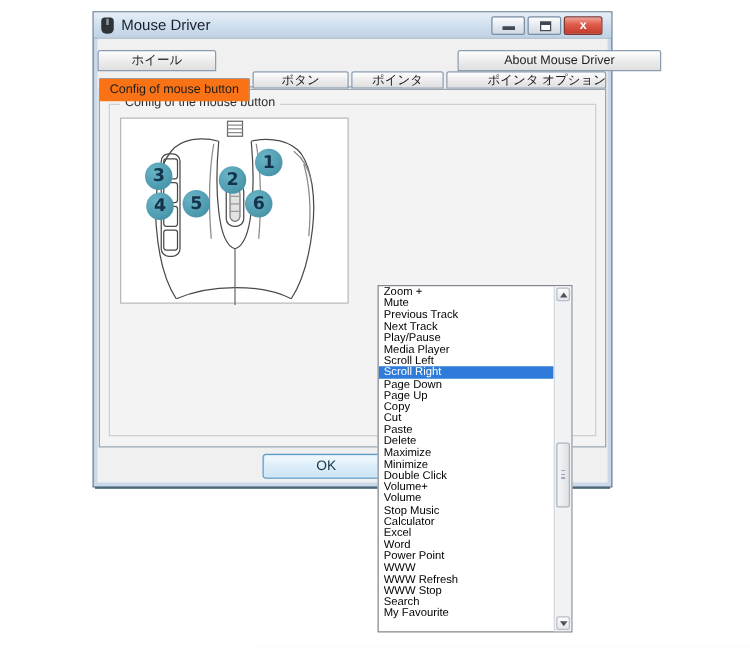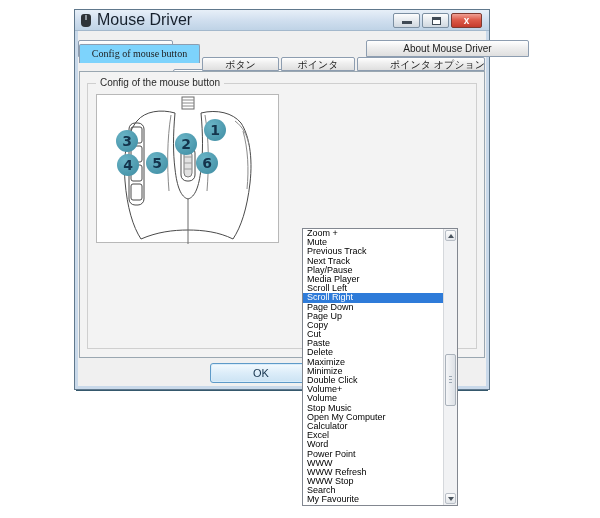--- a/index.html
+++ b/index.html
@@ -12,21 +12,21 @@
             background:#f0f0f0;
             box-shadow:0 0 0 1px #60788c, inset 0 0 0 3px #c9d9ea, 0 3px 0 -1px #35586c; }
 
   .titlebar { position:absolute; left:0; top:0; right:0; height:21px;
               background:linear-gradient(#e7eff8,#cfdeee 55%,#bfd3e6);
               border-bottom:1px solid #a3b8cc; display:flex; align-items:center; }
   .title-icon { width:10px; height:13px; margin:0 6px 0 6px; background:#2e3338;
                 border-radius:3px 3px 4px 4px; position:relative; }
   .title-icon::after { content:""; position:absolute; left:4px; top:1px; width:2px; height:5px;
                 background:#8f979e; }
-  .title-text { font-size:16px; color:#17212d; }
+  .title-text { font-size:12px; color:#17212d; }
 
   .win-btns { position:absolute; right:7px; top:3px; display:flex; gap:2px; }
   .win-btn { width:27px; height:15px; border:1px solid #7b8fa2; border-radius:2px;
              background:linear-gradient(#fdfdfd,#e5eaef 50%,#d0d8e0);
              position:relative; }
   .win-btn.close { width:31px; background:linear-gradient(#f0a094,#dd5b4a 45%,#c53b2c);
                    border-color:#7e3a31; color:#fff; font-size:10px; font-weight:bold;
                    text-align:center; line-height:13px; }
   .min-glyph { position:absolute; left:8px; bottom:3px; width:10px; height:3px; background:#3f4a55; }
   .max-glyph { position:absolute; left:9px; top:3px; width:9px; height:8px;
@@ -38,22 +38,22 @@
          border:1px solid #8d9db0; border-radius:2px 2px 0 0; overflow:hidden; white-space:nowrap; }
   #tab-row1 .tab { top:30px; }
   #tab-row1 .tab:nth-child(1){ left:3px;  width:95px; }
   #tab-row1 .tab:nth-child(2){ left:98px; width:149px;margin-top:29px; }
   #tab-row1 .tab:nth-child(3){ left:247px;width:163px;margin-left:44px; }
   #tab-row2 .tab { top:47px; height:14px; line-height:13px; }
   #tab-row2 .tab:nth-child(1){ left:4px;  width:121px; }
   #tab-row2 .tab:nth-child(2){ left:127px;width:77px; }
   #tab-row2 .tab:nth-child(3){ left:206px;width:74px; }
   #tab-row2 .tab:nth-child(4){ left:282px;width:128px;padding-left:32px; }
-  #tab-row2 .tab.active { top:34px; height:19px; line-height:17px; background:#7dd3fc;
-         border-bottom:none; z-index:3;font-family:Liberation Serif, serif; }
+  #tab-row2 .tab.active { top:52px; height:19px; line-height:17px; background:#f97316;
+         border-bottom:none; z-index:3; }
 
   .tab-page { position:absolute; left:4px; top:61px; width:406px; height:287px;
               background:#f3f3f3; border:1px solid #9aa7b1; z-index:1; }
 
   
   .groupbox { position:absolute; left:7px; top:11px; width:390px; height:266px;
               border:1px solid #cfcfcf; }
   .groupbox-label { position:absolute; left:8px; top:-7px; background:#f3f3f3;
                     padding:0 4px; font-size:10px; color:#2a2a2a; }
 
@@ -250,21 +250,20 @@
       <div class="list-item">Copy</div>
       <div class="list-item">Cut</div>
       <div class="list-item">Paste</div>
       <div class="list-item">Delete</div>
       <div class="list-item">Maximize</div>
       <div class="list-item">Minimize</div>
       <div class="list-item">Double Click</div>
       <div class="list-item">Volume+</div>
       <div class="list-item">Volume</div>
       <div class="list-item">Stop Music</div>
-      <div class="list-item">Open My Computer</div>
       <div class="list-item">Calculator</div>
       <div class="list-item">Excel</div>
       <div class="list-item">Word</div>
       <div class="list-item">Power Point</div>
       <div class="list-item">WWW</div>
       <div class="list-item">WWW Refresh</div>
       <div class="list-item">WWW Stop</div>
       <div class="list-item">Search</div>
       <div class="list-item">My Favourite</div>
     </div>

